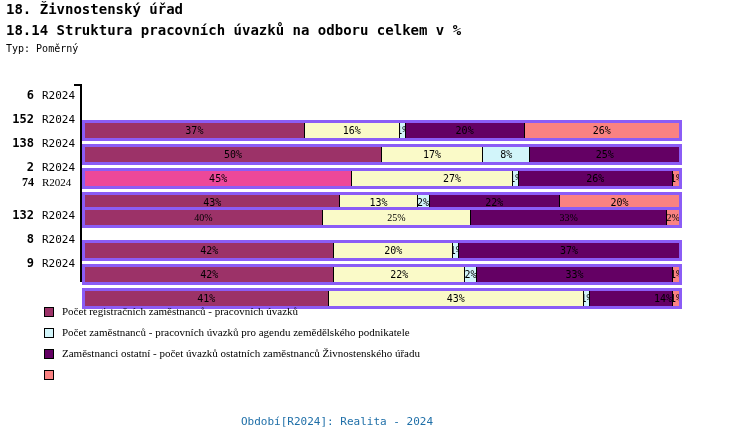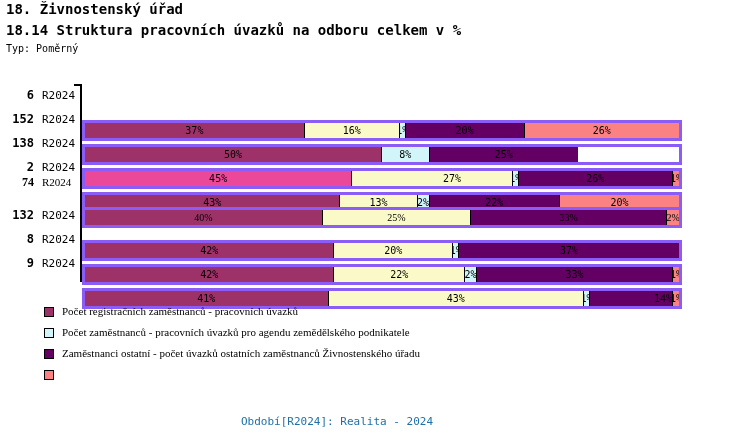--- a/index.html
+++ b/index.html
@@ -200,20 +200,23 @@
             </div>
           </div>
         </div>
         <div class="row" style="top: 24px;">
           <div class="row-count">152</div>
           <div class="row-period">R2024</div>
           <div class="bar">
             <div class="seg" title="Počet registračních zaměstnanců - pracovních úvazků: 50%" style="flex: 0 0 50%; background: rgb(156, 50, 104);">
               <span class="seg-label">50%</span>
             </div>
+            <div class="seg" title="Počet kontrolních zaměstnanců - pracovních úvazků: 17%" style="flex: 0 0 17%; background: rgb(250, 250, 200);">
+              <span class="seg-label">17%</span>
+            </div>
             <div class="seg" title="Počet zaměstnanců - pracovních úvazků pro agendu zemědělského podnikatele: 8%" style="flex: 0 0 8%; background: rgb(210, 245, 250);">
               <span class="seg-label">8%</span>
             </div>
             <div class="seg" title="Zaměstnanci ostatní - počet úvazků ostatních zaměstnanců Živnostenského úřadu: 25%" style="flex: 0 0 25%; background: rgb(100, 0, 100);">
               <span class="seg-label">25%</span>
             </div>
           </div>
         </div>
         <div class="row" style="top: 48px;">
           <div class="row-count">138</div>

